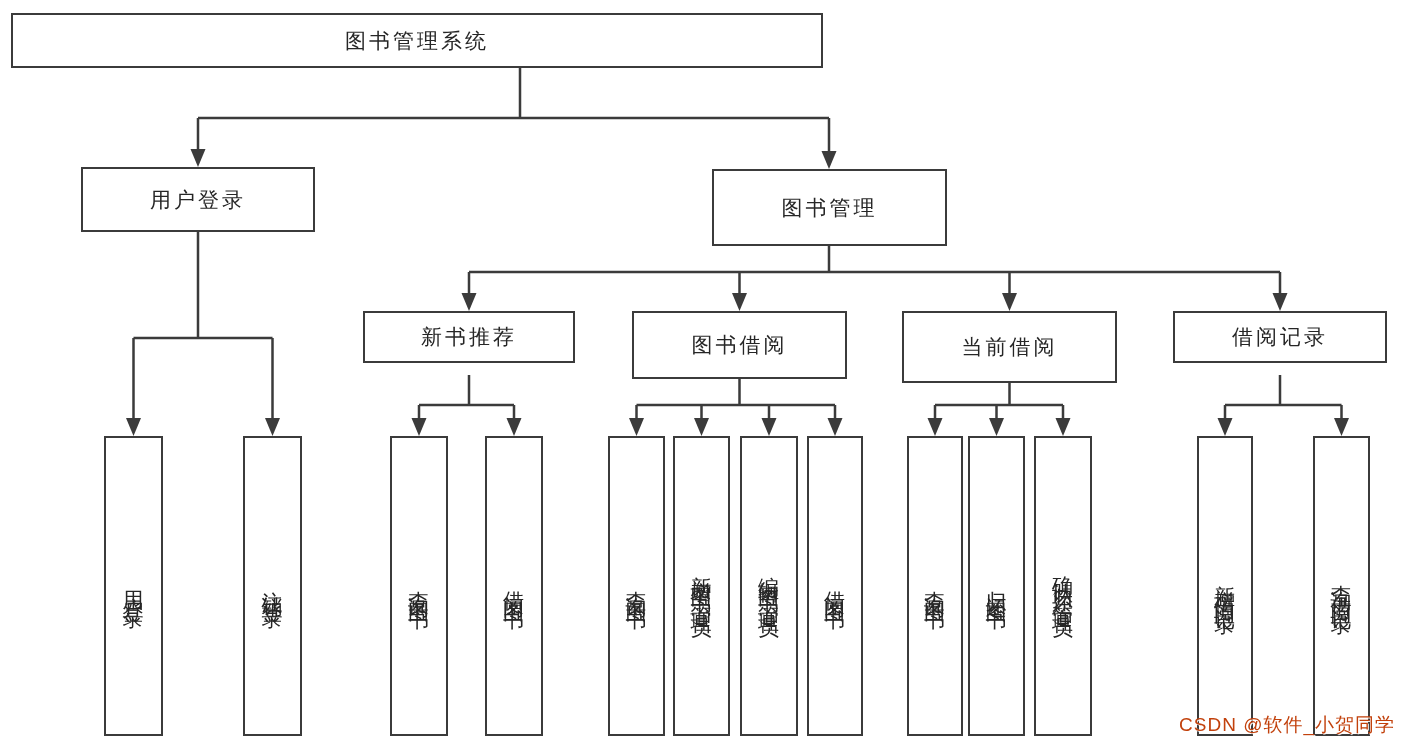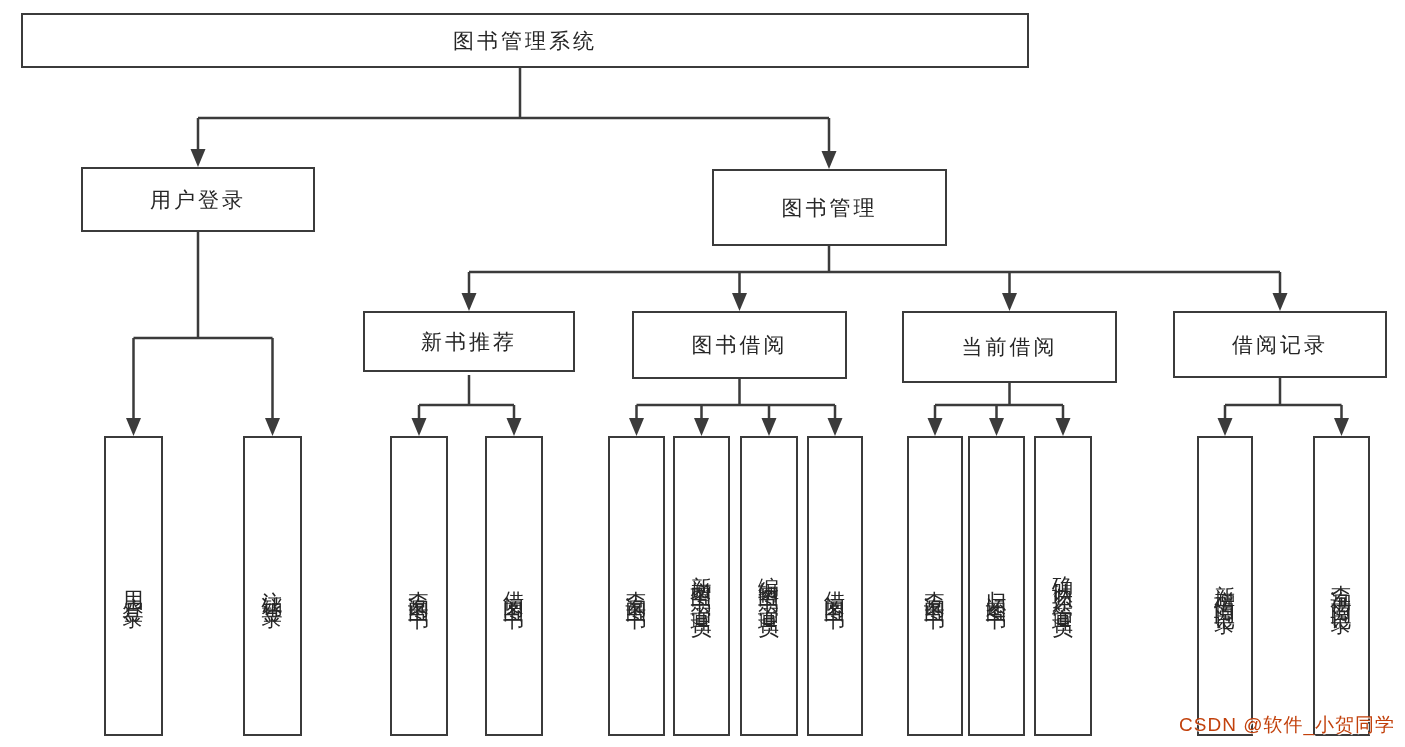--- a/index.html
+++ b/index.html
@@ -65,29 +65,29 @@
       <polygon points="761.5,418 776.5,418 769,436"></polygon>
       <polygon points="827.5,418 842.5,418 835,436"></polygon>
       <polygon points="927.5,418 942.5,418 935,436"></polygon>
       <polygon points="989,418 1004,418 996.5,436"></polygon>
       <polygon points="1055.5,418 1070.5,418 1063,436"></polygon>
       <polygon points="1217.5,418 1232.5,418 1225,436"></polygon>
       <polygon points="1334,418 1349,418 1341.5,436"></polygon>
     </g>
   </svg>
 
-  <div class="node" style="left:21px;top:13px;width:1008px;height:55px">图书管理系统</div>
+  <div class="node" style="left:11px;top:13px;width:812px;height:55px">图书管理系统</div>
 
   <div class="node" style="left:81px;top:167px;width:234px;height:65px">用户登录</div>
   <div class="node" style="left:712px;top:169px;width:235px;height:77px">图书管理</div>
 
-  <div class="node" style="left:363px;top:311px;width:212px;height:61px">新书推荐</div>
+  <div class="node" style="left:363px;top:311px;width:212px;height:52px">新书推荐</div>
   <div class="node" style="left:632px;top:311px;width:215px;height:68px">图书借阅</div>
   <div class="node" style="left:902px;top:311px;width:215px;height:72px">当前借阅</div>
-  <div class="node" style="left:1173px;top:311px;width:214px;height:67px">借阅记录</div>
+  <div class="node" style="left:1173px;top:311px;width:214px;height:52px">借阅记录</div>
 
   <div class="node v" style="left:104px;top:436px;width:59px;height:300px">用户登录</div>
   <div class="node v" style="left:243px;top:436px;width:59px;height:300px">注销登录</div>
 
   <div class="node v" style="left:390px;top:436px;width:58px;height:300px">查询图书</div>
   <div class="node v" style="left:485px;top:436px;width:58px;height:300px">借阅图书</div>
 
   <div class="node v" style="left:608px;top:436px;width:57px;height:300px">查询图书</div>
   <div class="node v" style="left:673px;top:436px;width:57px;height:300px">新增图书（管理员）</div>
   <div class="node v" style="left:740px;top:436px;width:58px;height:300px">编辑图书（管理员）</div>

